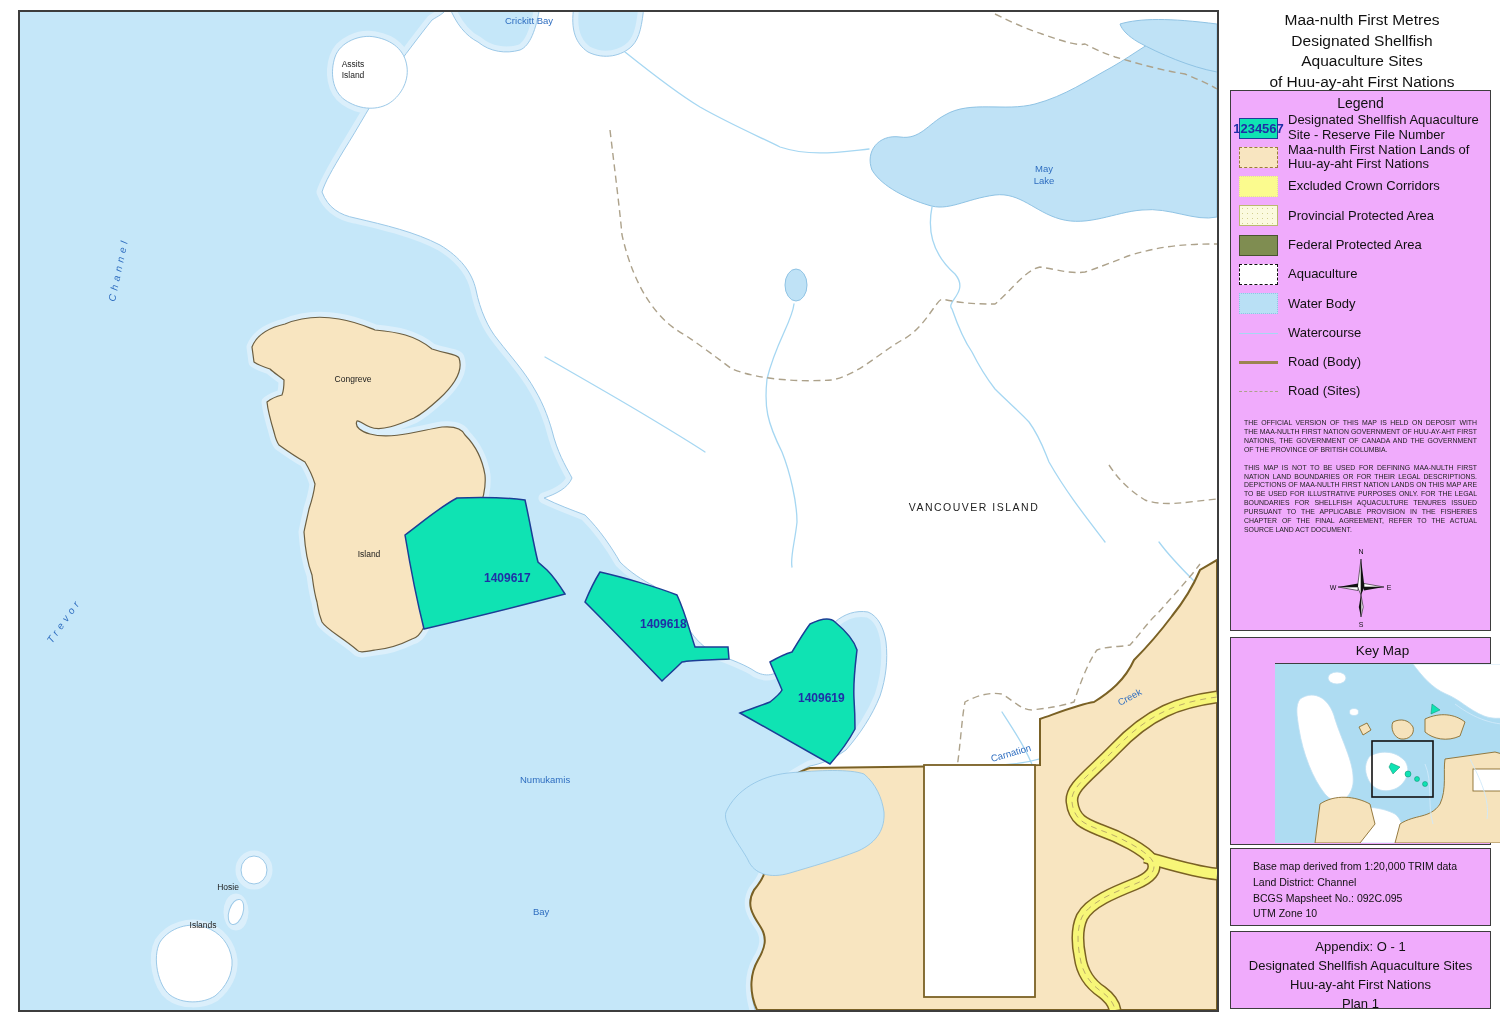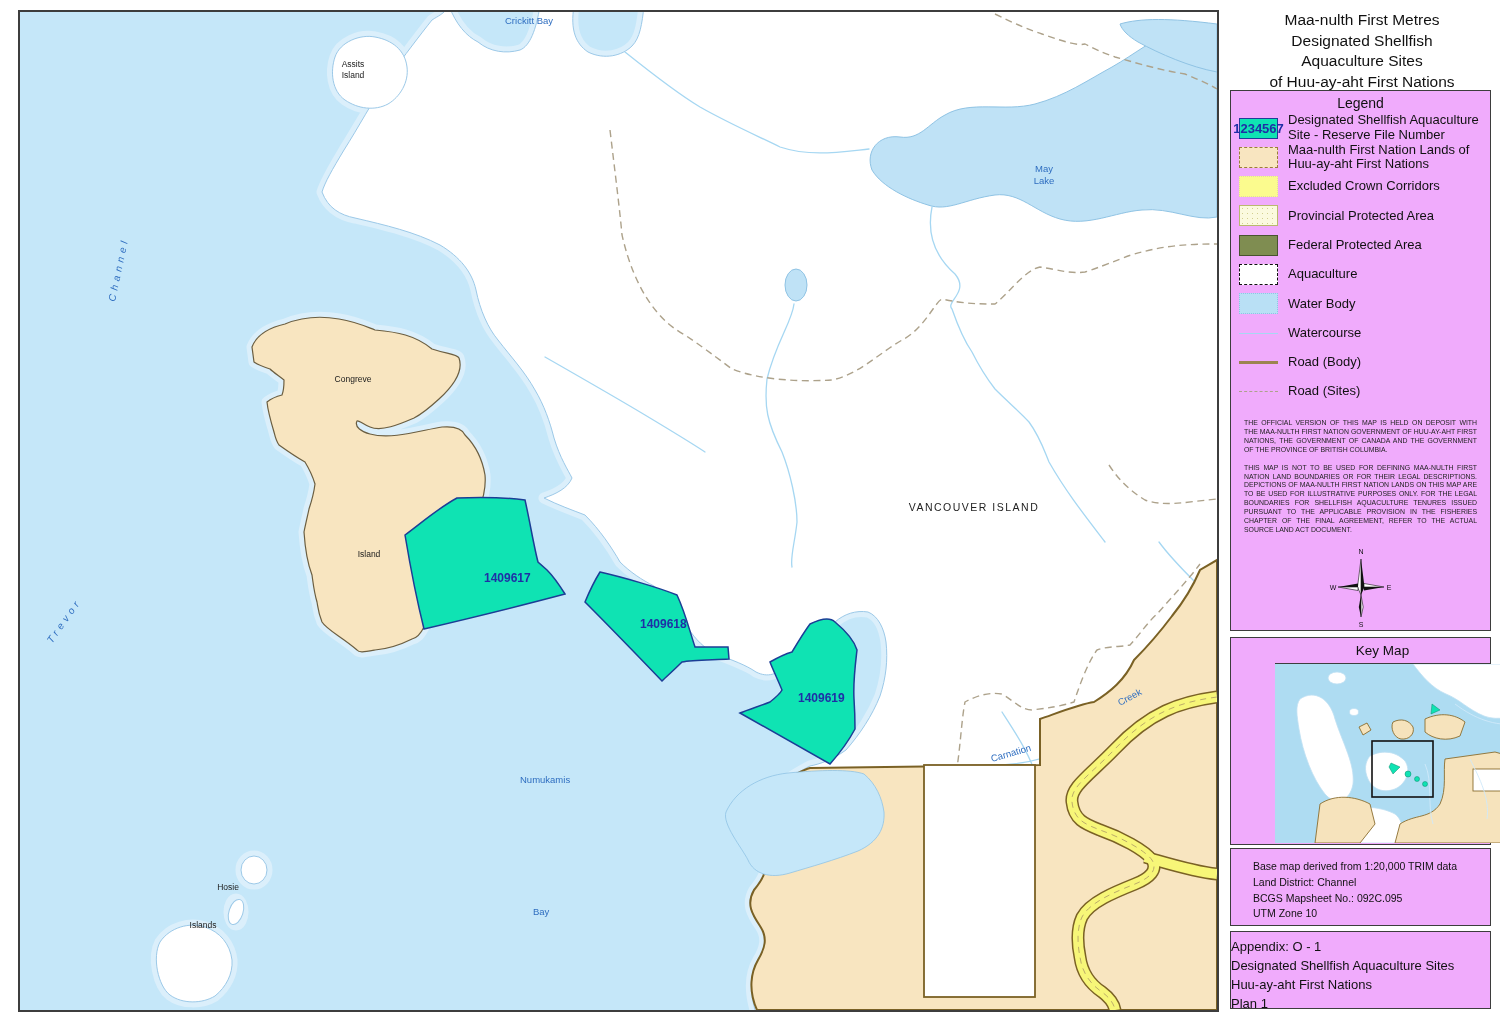--- a/index.html
+++ b/index.html
@@ -44,21 +44,21 @@
   .num400{position:absolute;right:-6px;top:0;}
   .scalebar{display:flex;height:5px;width:118px;margin-top:1px;}
   .seg-b1{width:28px;background:#111;}
   .seg-w{width:31px;background:#fff;border-top:1px solid #111;border-bottom:1px solid #111;box-sizing:border-box;}
   .seg-b2{width:59px;background:#111;}
   .scale-unit{font-size:9px;color:#111;margin-top:2px;}
   #keymap-box{top:637px;height:208px;padding-left:44px;}
   .keymap-heading{text-align:center;font-size:13.5px;color:#111;height:25px;line-height:25px;
        border-bottom:1.5px solid #3d3d3d;}
   #baseinfo-box{top:848px;height:78px;padding:10px 22px 0 22px;font-size:10.5px;line-height:1.5;color:#111;}
-  #appendix-box{top:931px;height:78px;text-align:left;font-size:13px;line-height:1.45;color:#111;padding-top:6px;}
+  #appendix-box{top:931px;height:78px;text-align:center;font-size:13px;line-height:1.45;color:#111;padding-top:6px;}
   .maplabel{fill:#2F6EC0;font-size:9.5px;}
   .maplabel-k{fill:#1a1a1a;font-size:8.5px;}
   .sitelabel{fill:#1F2FA6;font-size:12px;font-weight:bold;}
   .chanlabel{fill:#2F6EC0;font-size:10px;font-style:italic;letter-spacing:4px;}
 </style>
 </head>
 <body>
 
 <div class="map-frame">
 <svg width="1197" height="998" viewBox="0 0 1197 998">

